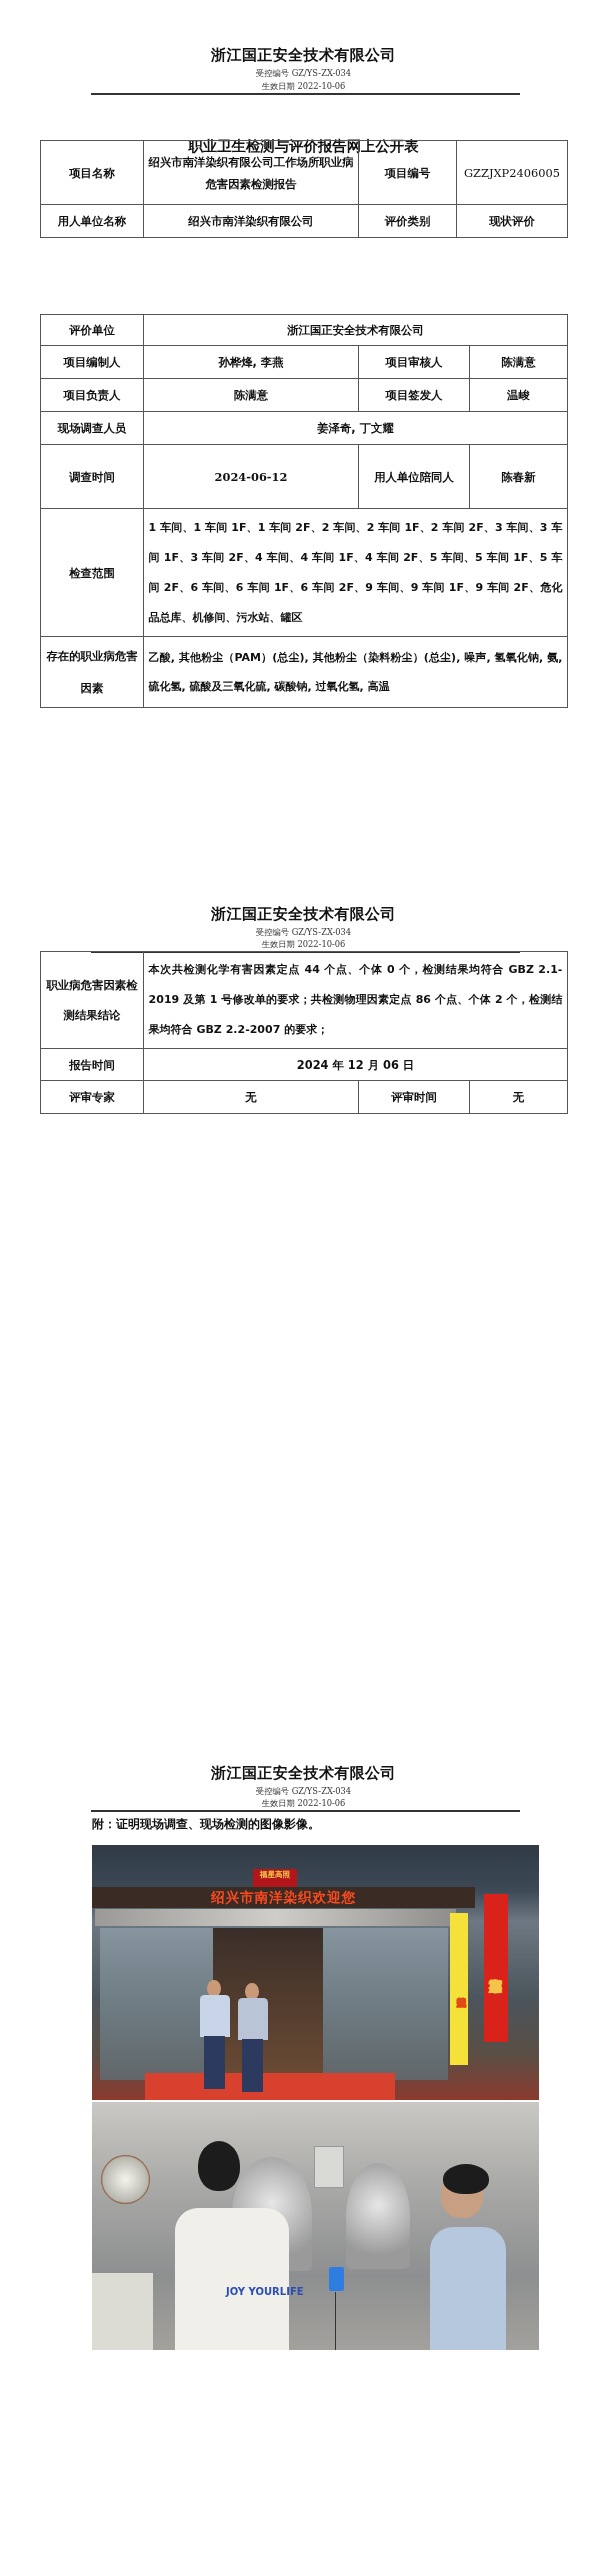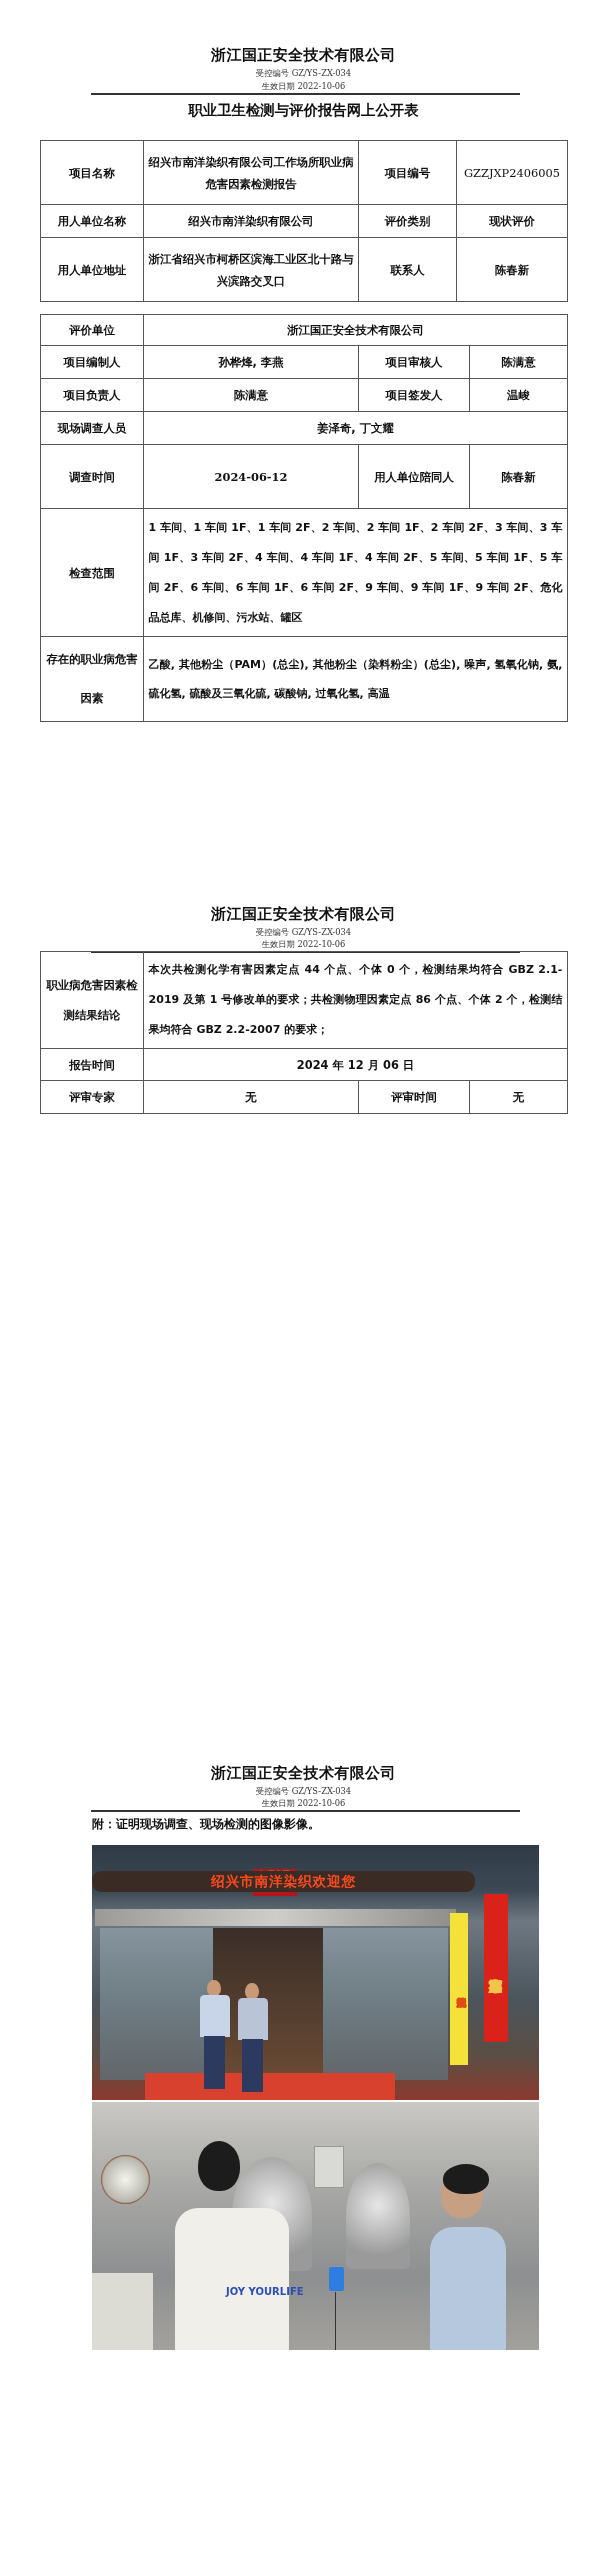--- a/index.html
+++ b/index.html
@@ -1,21 +1,21 @@
 <!DOCTYPE html>
 <html style="font-size:12px"><head>
 <meta charset="utf-8">
 <style>
   * { margin:0; padding:0; box-sizing:border-box; }
   body { width:607px; height:2576px; background:#ffffff; position:relative; font-family:"DejaVu Sans", "Liberation Sans", sans-serif; color:#111; overflow:hidden; }
   .abs { position:absolute; }
   .co-title { position:absolute; left:0; width:607px; text-align:center; font-size:15px; font-weight:bold; letter-spacing:0.4px; color:#111; }
   .meta { position:absolute; left:0; width:607px; text-align:center; font-family:"DejaVu Serif", "Liberation Serif", serif; font-size:8.3px; color:#333; line-height:12px; }
   .hr { position:absolute; height:1.5px; background:#333; }
-  .doc-title { position:absolute; left:0; width:607px; text-align:center; font-size:14.4px; font-weight:bold; color:#111; }
+  .doc-title { position:absolute; left:0; width:607px; text-align:center; font-size:14.4px; font-weight:bold; color:#111;margin-top:36px; }
   table.rpt { position:absolute; left:40px; width:527px; border-collapse:collapse; table-layout:fixed; }
   table.rpt td { border:1.1px solid #555; text-align:center; vertical-align:middle; font-size:11.4px; line-height:22px; padding:3px 3px; font-weight:bold; }
   table.rpt td.mono { font-family:"DejaVu Serif", "Liberation Serif", serif; font-weight:normal; }
   table.rpt td.left { text-align:justify; padding:3px 4.6px; }
   .attach-label { position:absolute; left:92px; font-size:12px; font-weight:bold; color:#111; }
   .photo { position:absolute; left:92px; width:447px; overflow:hidden; }
   
   .p1-bg { position:absolute; inset:0; background:linear-gradient(180deg,#2f3a45 0%,#3d4a55 18%,#6e7882 30%,#4b555c 60%,#5a4e45 82%,#8a3a2e 100%); }
   .p1-glass { position:absolute; background:linear-gradient(180deg,#8a9aa3,#5f6c72); opacity:.85; }
   .p1-led { position:absolute; left:0; right:64px; height:21px; background:#3a2c25; color:#ff4a1e; font-weight:bold; font-size:13.7px; text-align:center; line-height:21px; letter-spacing:0.8px; }
@@ -59,26 +59,20 @@
     <td>绍兴市南洋染织有限公司工作场所职业病危害因素检测报告</td>
     <td>项目编号</td>
     <td class="mono">GZZJXP2406005</td>
   </tr>
   <tr style="height:33px;">
     <td>用人单位名称</td>
     <td>绍兴市南洋染织有限公司</td>
     <td>评价类别</td>
     <td>现状评价</td>
   </tr>
-  <tr style="height:64px;">
-    <td>用人单位地址</td>
-    <td>浙江省绍兴市柯桥区滨海工业区北十路与兴滨路交叉口</td>
-    <td>联系人</td>
-    <td>陈春新</td>
-  </tr>
 </tbody>
   </table>
 
 <table class="rpt" style="top:314px;border-radius:31px;">
   <colgroup>
     <col style="width:103px">
       <col style="width:215px">
       <col style="width:111px">
       <col style="width:98px">
   </colgroup>
@@ -107,21 +101,21 @@
     <td>调查时间</td>
     <td class="mono" style="font-weight:bold;">2024-06-12</td>
     <td>用人单位陪同人</td>
     <td>陈春新</td>
   </tr>
   <tr style="height:128px;">
     <td>检查范围</td>
     <td colspan="3" class="left" style="line-height:30px; font-size:11px;">1 车间、1 车间 1F、1 车间 2F、2 车间、2 车间 1F、2 车间 2F、3 车间、3 车间 1F、3 车间 2F、4 车间、4 车间 1F、4 车间 2F、5 车间、5 车间 1F、5 车间 2F、6 车间、6 车间 1F、6 车间 2F、9 车间、9 车间 1F、9 车间 2F、危化品总库、机修间、污水站、罐区</td>
   </tr>
   <tr style="height:64px;">
-    <td style="line-height:39px;">存在的职业病危害因素</td>
+    <td style="line-height:32px;">存在的职业病危害因素</td>
     <td colspan="3" class="left" style="line-height:29px; font-size:11px;">乙酸, 其他粉尘（PAM）(总尘), 其他粉尘（染料粉尘）(总尘), 噪声, 氢氧化钠, 氨, 硫化氢, 硫酸及三氧化硫, 碳酸钠, 过氧化氢, 高温</td>
   </tr>
 </tbody>
   </table>
 
 <div class="co-title" style="top:905px;">浙江国正安全技术有限公司</div>
 <div class="meta" style="top:926px;">受控编号 GZ/YS-ZX-034</div>
 <div class="meta" style="top:938px;">生效日期 2022-10-06</div>
 <div class="hr" style="left:91px; width:429px; top:951px;"></div>
 
@@ -152,21 +146,21 @@
 
 <div class="co-title" style="top:1764px;">浙江国正安全技术有限公司</div>
 <div class="meta" style="top:1785px;">受控编号 GZ/YS-ZX-034</div>
 <div class="meta" style="top:1797px;">生效日期 2022-10-06</div>
 <div class="hr" style="left:91px; width:429px; top:1810px;"></div>
 <div class="attach-label" style="top:1816px;">附：证明现场调查、现场检测的图像影像。</div>
 
 <div class="photo" style="top:1845px; height:255px;">
   <div class="p1-bg"></div>
   <div class="p1-plaque" style="left:161px; top:24px; width:44px; height:27px;">福星高照</div>
-  <div class="p1-led" style="top:26px;border-radius:9px;">绍兴市南洋染织欢迎您</div>
+  <div class="p1-led" style="top:42px;">绍兴市南洋染织欢迎您</div>
   <div class="abs" style="left:3px; right:83px; top:64px; height:16.7px; background:linear-gradient(90deg,#9c9a96,#cfcdc8,#8f8d89);"></div>
   <div class="p1-glass" style="left:7.6px; top:83px; width:114px; height:152px;"></div>
   <div class="abs" style="left:121px; top:83px; width:110px; height:152px; background:linear-gradient(180deg,#3a2e28,#6b4b34);"></div>
   <div class="p1-glass" style="left:231px; top:83px; width:125px; height:152px;"></div>
   <div class="p1-banner" style="left:358px; top:68px; height:152px;">今天的合规就是明天的效益</div>
   <div class="p1-couplet" style="left:392px; top:49px; height:148px;">吉祥如意萬事順</div>
   <div class="p1-carpet" style="left:53px; top:228px; width:250px; height:27px;"></div>
   <div class="p1-person" style="left:106px; top:135px; width:35px; height:114px;">
     <div class="head"></div>
       <div class="shirt"></div>

